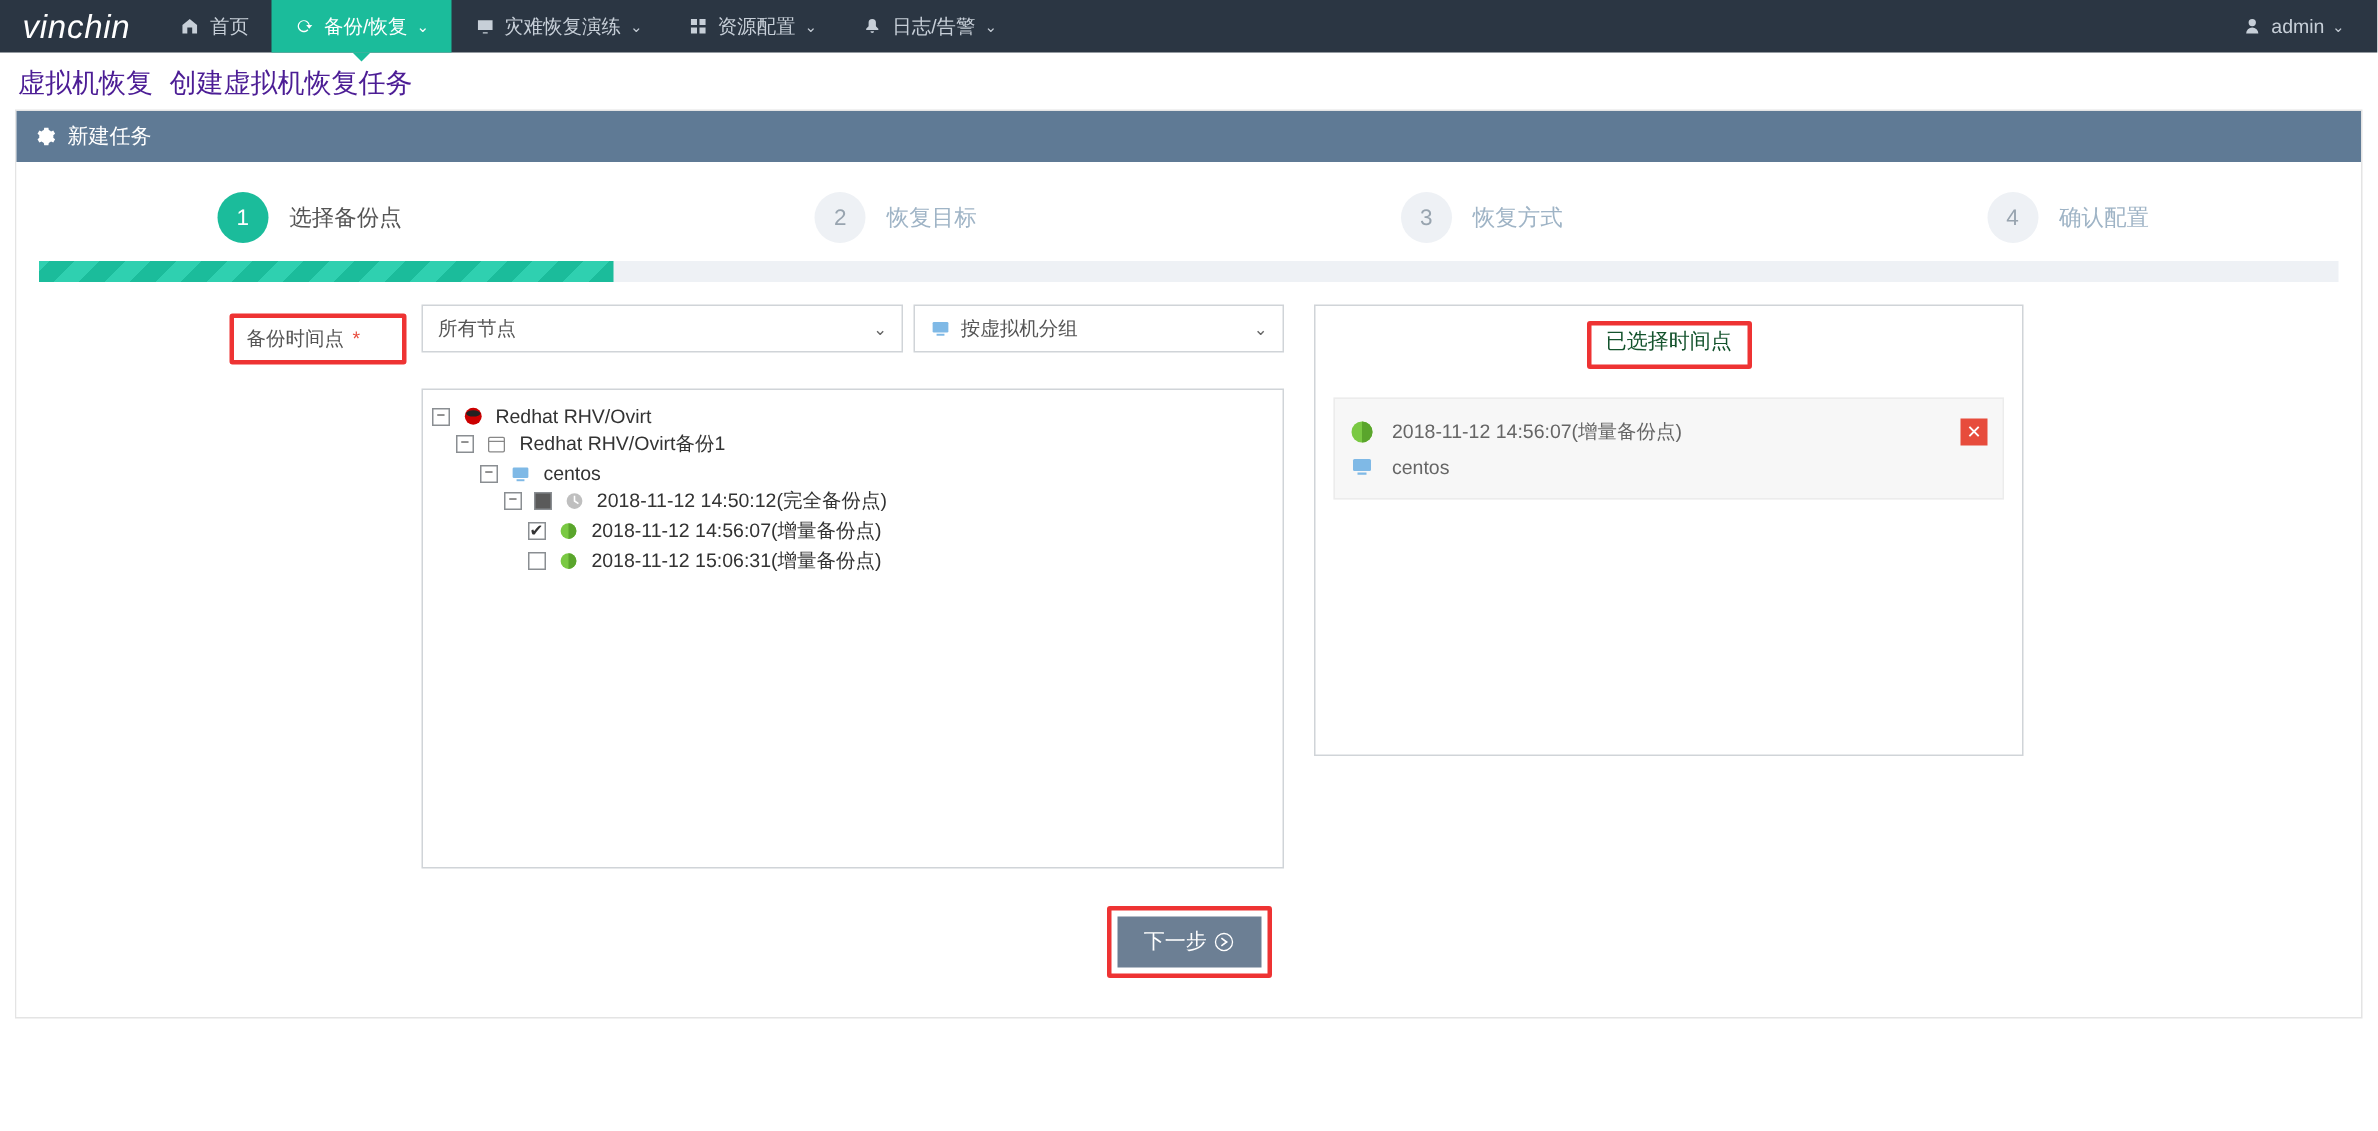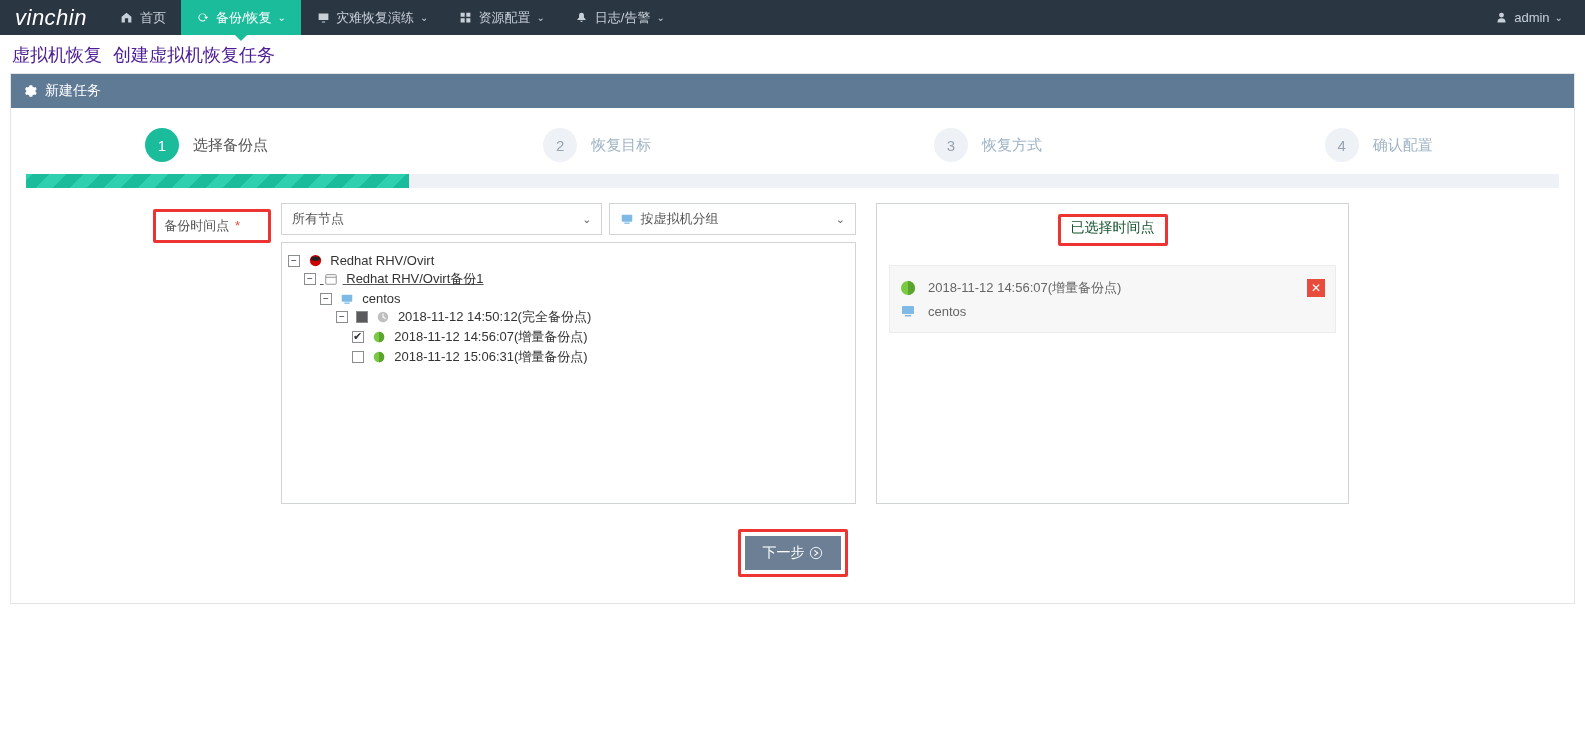--- a/index.html
+++ b/index.html
@@ -45,29 +45,29 @@
     .section-title { padding: 0 15px 14px 15px; color: #555; font-size: 14px; }
 
     
     .form-row { display: flex; align-items: flex-start; padding: 0 15px 15px 15px; }
     .form-label-col { width: 245px; display:flex; align-items:flex-start; justify-content:flex-end; padding-top:6px;}
     .form-label { color: #555; font-size: 13px; }
     .required { color: #e84c3d; margin-left: 2px; }
     .form-main { width: 575px; margin-left: 10px; }
     .form-side { width: 473px; margin-left: 20px; }
 
-    .select-row { display: flex; gap: 7px; margin-bottom: 7px; text-align: right; }
+    .select-row { display: flex; gap: 7px; margin-bottom: 24px; text-align: right; }
     .select { flex: 1; border: 1px solid #d0d4d8; height: 32px; padding: 0 10px; display: flex; align-items: center; justify-content: space-between; background: #fff; cursor: pointer; font-size: 13px; color: #555; }
     .select .sel-left { display:flex; align-items:center; }
     .select .sel-icon { width:14px; height:14px; margin-right:6px; }
     .select .caret-btn { color: #666; font-size: 11px; }
 
-    .tree-box { border: 1px solid #d0d4d8; height: 262px; padding: 8px 6px; overflow: auto; background: #fff; }
+    .tree-box { border: 1px solid #d0d4d8; height: 320px; padding: 8px 6px; overflow: auto; background: #fff; }
     .tree li { padding: 1px 0; white-space: nowrap; }
-    .tree .indent1 { padding-left: 16px; text-decoration: underline; }
+    .tree .indent1 { padding-left: 16px; }
     .tree .indent2 { padding-left: 32px; }
     .tree .indent3 { padding-left: 48px; }
     .tree .indent4 { padding-left: 64px; }
     .tgl { display:inline-flex; width: 12px; height: 12px; border: 1px solid #8a8e92; align-items:center; justify-content:center; font-size: 10px; color:#333; margin-right: 4px; line-height:1; vertical-align:middle; cursor:pointer;}
     .chk { display:inline-block; width: 12px; height: 12px; border: 1px solid #8a8e92; margin-right: 4px; vertical-align: middle; position:relative;}
     .chk.full { background:#5a5a5a; }
     .chk.checked::after{ content:"✔"; position:absolute; top:-2px; left:0; font-size:11px; color:#333; }
     .tree .node-icon { display:inline-flex; width:15px; height:15px; margin-right:4px; vertical-align:middle; align-items:center; justify-content:center;}
     .tree .node-text { color:#333; font-size: 13px; vertical-align: middle; }
 

